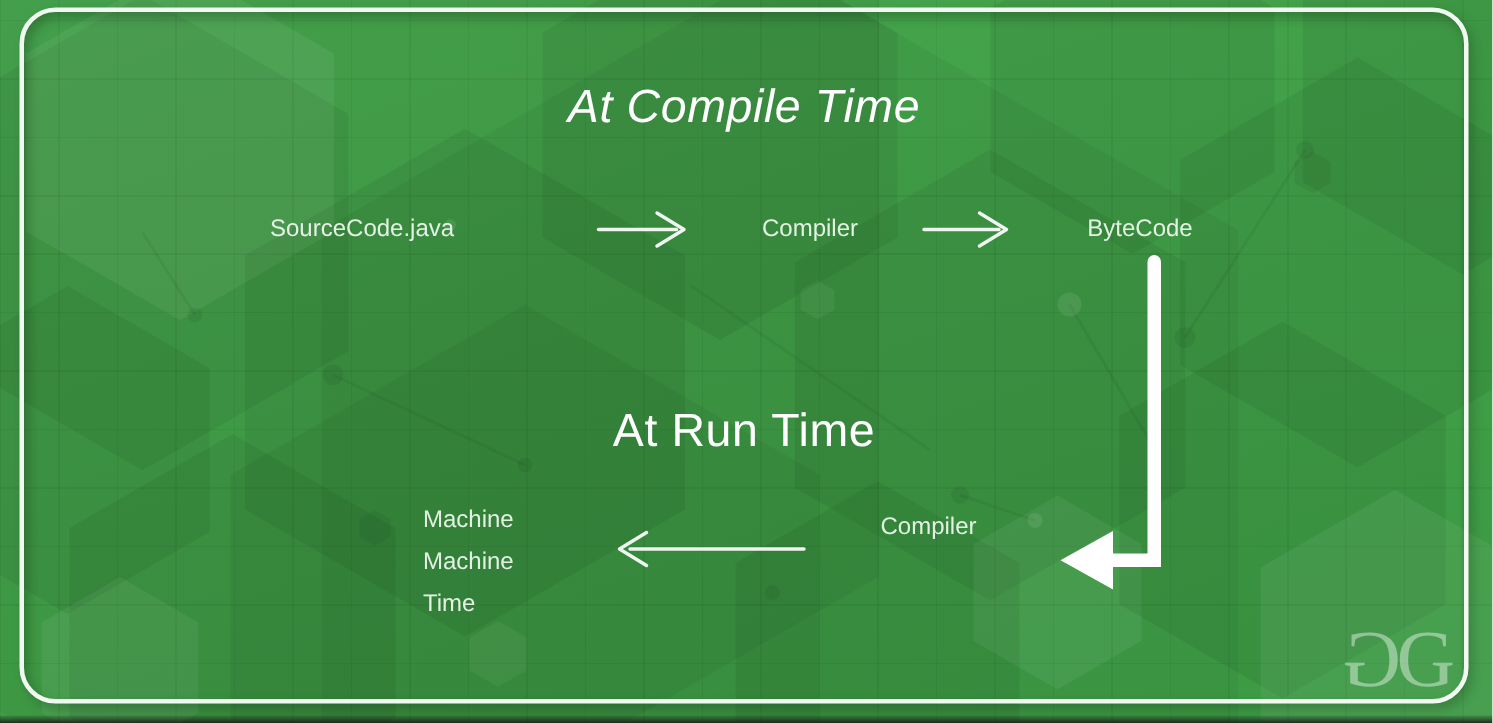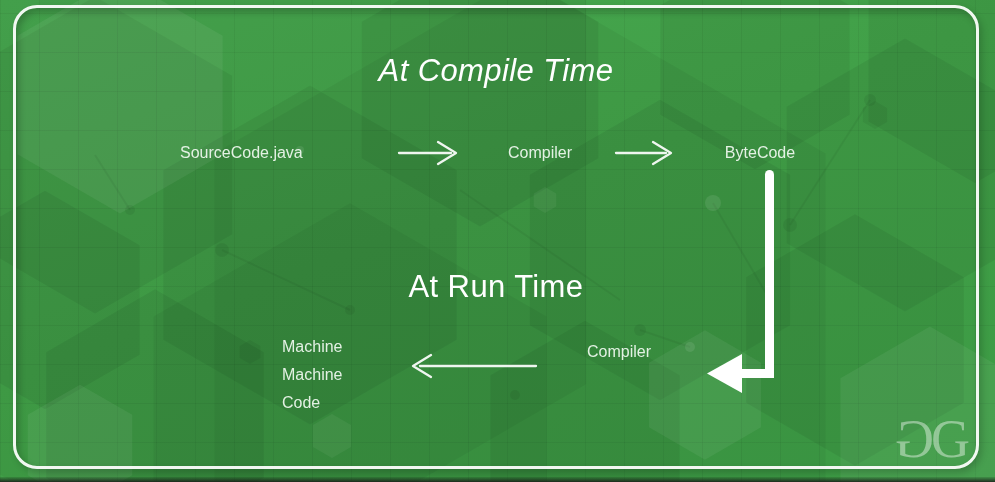--- a/index.html
+++ b/index.html
@@ -128,21 +128,21 @@
   <div class="heading" id="compile-title">At Compile Time</div>
   <div class="heading" id="runtime-title">At Run Time</div>
 
   <div class="node" id="source-node">SourceCode.java</div>
   <div class="node centered" id="compiler-node">Compiler</div>
   <div class="node centered" id="bytecode-node">ByteCode</div>
 
   <div class="node" id="native-node">
     <div>Machine</div>
     <div>Machine</div>
-    <div>Code</div>
+    <div>Time</div>
   </div>
   <div class="node centered" id="jit-node">
     <div>Compiler</div>
   </div>
 
   <svg class="arrows" width="995" height="482" viewBox="0 0 995 482" aria-hidden="true">
 
     <g stroke="rgba(255,255,255,0.92)" stroke-width="2.3" fill="none" stroke-linecap="round" stroke-linejoin="round">
       <line x1="399" y1="153" x2="451" y2="153"></line>
       <polyline points="438,142 456,153 438,164"></polyline>

